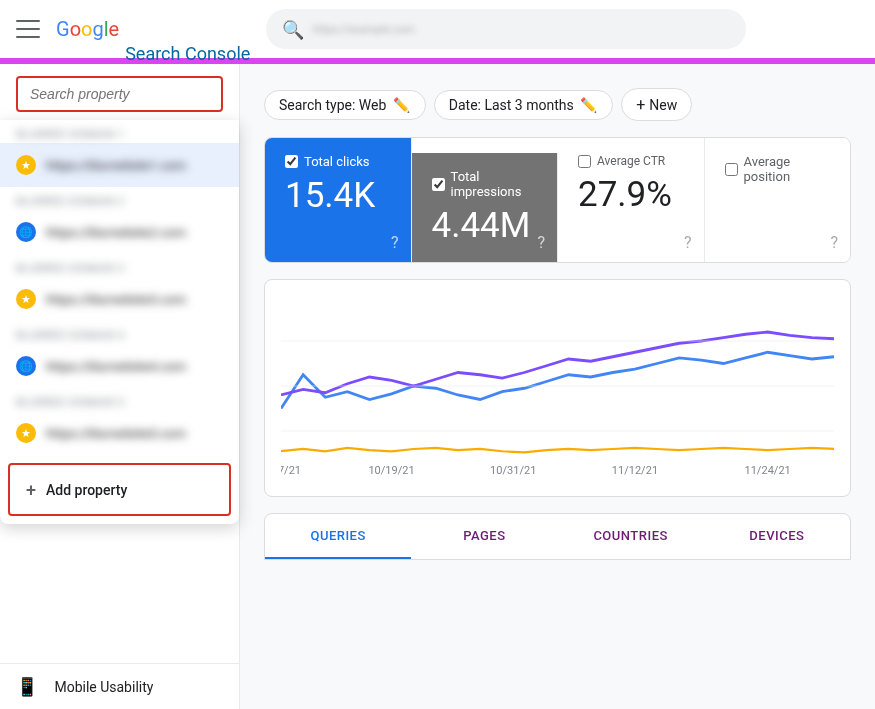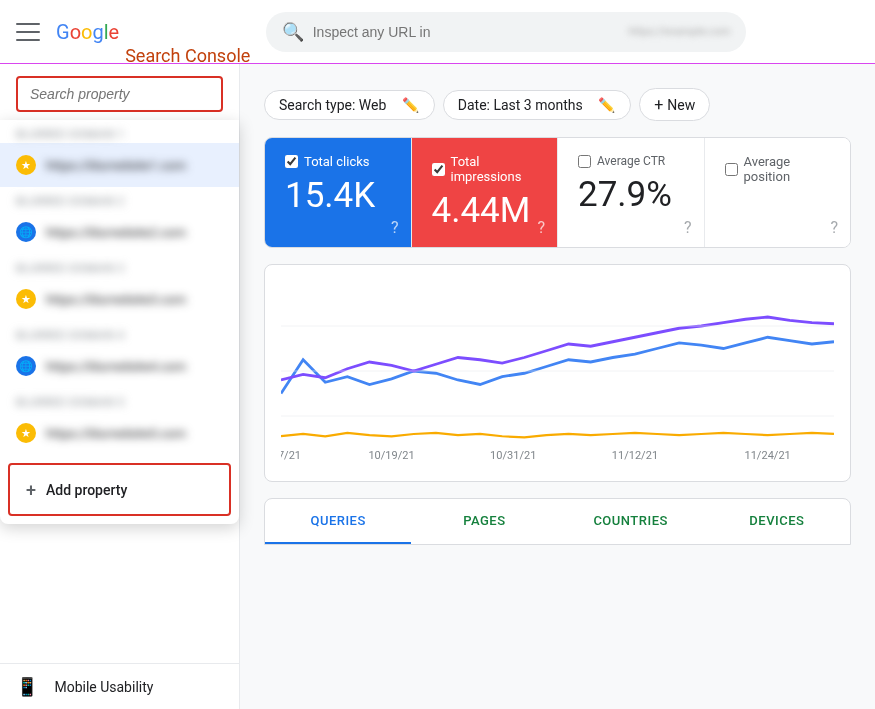--- a/index.html
+++ b/index.html
@@ -1,26 +1,26 @@
 <!DOCTYPE html>
 <html><head>
   <meta charset="utf-8">
   <style>
     * { margin: 0; padding: 0; box-sizing: border-box; }
     body { font-family: 'Google Sans', Roboto, Arial, sans-serif; background: #f8f9fa; width: 875px; height: 709px; overflow: hidden; position: relative; }
 
     
     .header {
       display: flex; align-items: center; height: 64px; background: #fff;
-      border-bottom: 1px solid #d946ef; padding: 0 16px; gap: 16px;
+      border-bottom: 6px solid #d946ef; padding: 0 16px; gap: 16px;
     }
     .hamburger { width: 24px; height: 24px; cursor: pointer; display: flex; flex-direction: column; justify-content: space-around; }
     .hamburger span { display: block; height: 2px; background: #5f6368; border-radius: 1px; }
     .logo { display: flex; align-items: center; gap: 4px; }
-    .logo-sc { font-size: 18px; color: #c2410c; margin-left: 2px; margin-top: 48px; }
+    .logo-sc { font-size: 18px; color: #0369a1; margin-left: 2px; margin-top: 48px; }
     .search-bar {
       flex: 1; max-width: 480px; height: 40px; background: #f1f3f4;
       border-radius: 24px; display: flex; align-items: center; padding: 0 16px; gap: 8px;
     }
     .search-bar-icon { color: #5f6368; font-size: 18px; }
     .search-bar input { border: none; background: transparent; outline: none; font-size: 14px; color: #202124; width: 100%; }
 
     
     .main-layout { display: flex; height: calc(709px - 64px); }
 
@@ -77,53 +77,53 @@
     }
 
     
     .content { flex: 1; overflow-y: auto; padding: 24px; background: #f8f9fa; }
 
     
     .performance-header { display: flex; align-items: center; justify-content: space-between; margin-bottom: 16px; }
     .performance-title { font-size: 22px; font-weight: 400; color: #202124; }
     .filter-bar { display: flex; align-items: center; gap: 8px; flex-wrap: wrap; margin-bottom: 16px; }
     .filter-chip {
-      display: flex; align-items: center; gap: 16px; padding: 6px 14px;
+      display: flex; align-items: center; gap: 7px; padding: 6px 14px;
       border: 1px solid #dadce0; border-radius: 24px; background: #fff; cursor: pointer;
       font-size: 14px; color: #202124;
     }
     .filter-chip .edit-icon { color: #5f6368; font-size: 14px; }
     .new-btn {
       display: flex; align-items: center; gap: 4px; padding: 6px 14px;
       border: 1px solid #dadce0; border-radius: 24px; background: #fff; cursor: pointer;
       font-size: 14px; color: #202124;
     }
 
     
     .metrics-row { display: flex; gap: 0; margin-bottom: 16px; border: 1px solid #dadce0; border-radius: 8px; overflow: hidden; background: #fff; }
     .metric-card { flex: 1; padding: 16px 20px; border-right: 1px solid #e8eaed; position: relative; }
     .metric-card:last-child { border-right: none; }
     .metric-card.blue { background: #1a73e8; color: #fff; }
-    .metric-card.purple { background: #ef4444; color: #fff; }
+    .metric-card.purple { background: #737373; color: #fff; margin-top: 15px; }
     .metric-card.white { background: #fff; }
     .metric-checkbox { display: flex; align-items: center; gap: 6px; margin-bottom: 6px; font-size: 13px; }
     .metric-checkbox input[type="checkbox"] { accent-color: currentColor; }
     .metric-value { font-size: 35px; font-weight: 400; }
     .metric-card.white .metric-value { color: #202124; }
     .help-icon { position: absolute; bottom: 10px; right: 12px; font-size: 16px; opacity: 0.7; cursor: pointer; }
 
     
     .chart-container { background: #fff; border: 1px solid #dadce0; border-radius: 8px; padding: 16px; margin-bottom: 16px; }
     .chart-svg { width: 100%; height: 180px; }
 
     
     .tabs-row { display: flex; background: #fff; border: 1px solid #dadce0; border-radius: 8px 8px 0 0; }
     .tab {
       flex: 1; padding: 14px; text-align: center; font-size: 13px; font-weight: 500;
-      color: #15803d; cursor: pointer; border-bottom: 2px solid transparent;
+      color: #701a75; cursor: pointer; border-bottom: 2px solid transparent;
       letter-spacing: 0.5px;
     }
     .tab.active { color: #1a73e8; border-bottom: 2px solid #1a73e8; }
 
     .blurred { filter: blur(4px); user-select: none; }
   </style>
 </head>
 <body>
 
 <div class="header">
@@ -133,21 +133,20 @@
       <span></span>
   </div>
   <div class="logo">
     <span style="font-size:20px; font-weight:400;">
       <span style="color:#4285f4">G</span><span style="color:#ea4335">o</span><span style="color:#fbbc05">o</span><span style="color:#4285f4">g</span><span style="color:#34a853">l</span><span style="color:#ea4335">e</span>
     </span>
     <span class="logo-sc">Search Console</span>
   </div>
   <div class="search-bar">
     <span class="search-bar-icon">🔍</span>
-    <input type="text" style="font-size: 14px; color: rgb(128, 134, 139);" placeholder="Inspect any URL in">
     <span style="font-size:11px; color:#aaa; filter:blur(3px);">https://example.com</span>
   </div>
 </div>
 
 <div class="main-layout">
 
   <div class="sidebar">
 
     <div class="property-selector">
       <input class="property-search-box" type="text" placeholder="Search property" style="">

